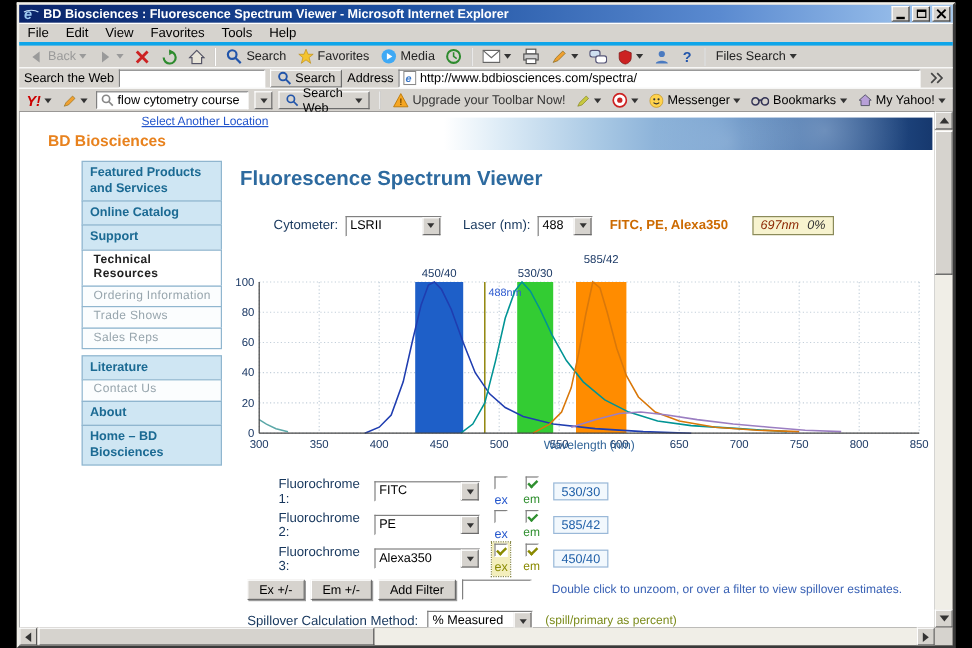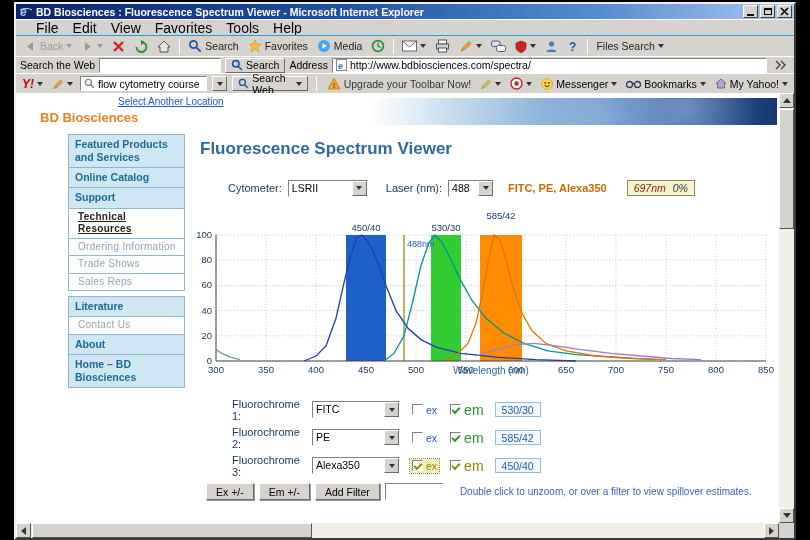--- a/index.html
+++ b/index.html
@@ -15,25 +15,25 @@
               background:linear-gradient(90deg,#0a246a 0%,#1b4fa0 40%,#5a8ad0 75%,#a6caf0 100%);
               color:#fff; font-size:10.5px; font-weight:bold; }
   .tb-title { flex:1; white-space:nowrap; overflow:hidden; margin-left:3px; }
   .winbtn { width:15px; height:13px; margin-left:2px; background:#d6d3ce; flex:none;
             border:1px solid; border-color:#fff #404040 #404040 #fff;
             display:flex; align-items:center; justify-content:center; }
   .glyph-min { display:block; width:7px; height:2px; background:#000; margin-top:6px; }
   .glyph-max { display:block; width:8px; height:7px; border:1px solid #000; border-top-width:2px; }
 
   
-  .menubar { height:16px; flex:none; display:flex; align-items:center; font-size:14px;
-             padding-left:13px; border-top:1px solid #fff; }
+  .menubar { height:16px; flex:none; display:flex; align-items:center; font-size:11px;
+             padding-left:0; border-top:1px solid #fff; }
   .menu-item { padding:1px 7px; }
   .toolbar { height:21px; flex:none; display:flex; align-items:center; font-size:10.5px;
-             gap:1px; padding-left:4px; border-top:1px solid #0ea5e9; }
+             gap:1px; padding-left:4px; border-top:3px solid #0ea5e9; }
   .tbtn { display:flex; align-items:center; gap:3px; padding:1px 4px; color:#222; }
   .tbtn.disabled { color:#9a9a9a; }
   .sep { width:1px; height:15px; background:#808080; border-right:1px solid #fff; margin:0 3px; flex:none; }
   .tri { display:inline-block; width:0; height:0; border-left:3px solid transparent;
          border-right:3px solid transparent; border-top:4px solid #333; }
   .tri.dis { border-top-color:#9a9a9a; }
   .ic { flex:none; }
 
   .addressbar { height:17px; flex:none; display:flex; align-items:center; font-size:10.5px;
                 gap:4px; padding:0 4px; border-top:1px solid #fff;justify-content:center; }
@@ -80,21 +80,21 @@
               radial-gradient(circle at 78% 40%, rgba(255,255,255,.30), transparent 22%),
               radial-gradient(circle at 58% 75%, rgba(255,255,255,.20), transparent 26%),
               linear-gradient(90deg,#ffffff 0%,#dcebf6 12%,#a8c8e4 32%,#6f9ccd 56%,#2f5f9e 78%,#16386e 100%); }
 
   
   .sidebar { position:absolute; left:52px; top:42px; width:117px; }
   .side-item { border:1px solid #90b6cf; background:#cfe6f3; color:#1b6a93; font-weight:bold;
                font-size:10.5px; padding:3px 4px 3px 6px; margin-top:-1px; line-height:1.25; }
   .side-item.sub { background:#fbfdfe; color:#97a5ad; font-weight:normal; font-size:10px;
                    padding:2px 4px 2px 9px; letter-spacing:0.3px; }
-  .side-item.selected { background:#ffffff; color:#222; font-weight:bold;text-decoration:underline; }
+  .side-item.selected { background:#ffffff; color:#222; font-weight:bold; }
   .gap-top { margin-top:5px; }
 
   
   .page-title { position:absolute; left:184px; top:46px; color:#2d6a9f; font-size:17px; font-weight:bold; }
   .controls { position:absolute; left:212px; top:86px; display:flex; align-items:center; height:18px; }
   .lbl { color:#16365c; font-size:11px; white-space:nowrap; }
   .xpselect { display:flex; align-items:stretch; background:#fff; height:17px;
               border:1px solid; border-color:#808080 #fff #fff #808080; }
   .xpselect .val { flex:1; font-size:10.5px; padding:1px 3px; white-space:nowrap; overflow:hidden; }
   .arrowbtn { width:15px; background:#d6d3ce; border:1px solid; flex:none;
@@ -105,29 +105,29 @@
   .readout { margin-left:20px; background:#f7f3cf; border:1px solid #8a8a5a; padding:1px 6px;
              font-size:10.5px; white-space:nowrap;font-style:italic; }
   .readout .nm { color:#8b2500; }
   .readout .pct { color:#333; margin-left:4px; }
 
   #chart { position:absolute; left:178px; top:112px; width:590px; height:172px; }
 
   .fl-row { position:absolute; left:216px; display:flex; align-items:center; height:17px; }
   .fl-label { color:#16365c; font-size:11px; width:80px; flex:none; }
   .fl-select { width:88px; margin-right:10px; }
-  .cbgroup { display:flex; align-items:center; gap:3px; margin-right:9px; padding:1px 2px; }
+  .cbgroup { display:flex; align-items:center; gap:3px; margin-right:9px; padding:1px 2px;flex-direction:column; }
   .cbgroup.focus { background:#f3eebc; outline:1px dotted #8a8a4a; }
   .cb { width:11px; height:11px; background:#fff; border:1px solid;
         border-color:#808080 #fff #fff #808080; position:relative; flex:none; }
   .cb.checked::after { content:''; position:absolute; left:1px; top:2px; width:6px; height:3px;
         border-left:2px solid #2f8f2f; border-bottom:2px solid #2f8f2f; transform:rotate(-45deg); }
   .cb.checked.olive::after { border-color:#8a8a00; }
   .ex-label { color:#2255cc; font-size:10.5px; }
-  .em-label { color:#2f8f2f; font-size:14px; }
+  .em-label { color:#2f8f2f; font-size:10px; }
   .olive-label { color:#8a8a00; }
   .filter-box { border:1px solid #9ab8d8; color:#1f5fa8; background:#f2f8fd; padding:0 6px;
                 height:15px; line-height:14px; font-size:10.5px; }
 
   .btn-row { position:absolute; left:190px; top:390px; display:flex; align-items:center; gap:5px; }
   .cbtn { background:#d6d3ce; border:1px solid; border-color:#fff #6b6b6b #6b6b6b #fff;
           box-shadow:1px 1px 0 #9a9a9a; font-size:10.5px; padding:1px 9px; height:17px; white-space:nowrap; }
   .filter-input { width:58px; height:17px; }
   .hint { color:#3a62b5; font-size:10px; margin-left:12px; white-space:nowrap; }
 
@@ -537,20 +537,30 @@
       </div>
 
       <div class="btn-row">
         <button class="cbtn">Ex +/-</button>
         <button class="cbtn">Em +/-</button>
         <button class="cbtn">Add Filter</button>
         <input class="field filter-input" style="">
         <span class="hint">Double click to unzoom, or over a filter to view spillover estimates.</span>
       </div>
 
+      <div class="spill-row">
+        <span class="lbl">Spillover Calculation Method:</span>
+        <div class="xpselect sel-spill">
+          <span class="val">% Measured</span>
+          <span class="arrowbtn">
+              <i class="tri"></i>
+            </span>
+        </div>
+        <span class="spill-note">(spill/primary as percent)</span>
+      </div>
 
     </div>
 
     <div class="vscroll">
       <div class="sb-btn" style="top:0;left:0;">
           <i class="t-up"></i>
         </div>
       <div class="vthumb"></div>
       <div class="sb-btn" style="bottom:0;left:0;">
           <i class="t-down"></i>

